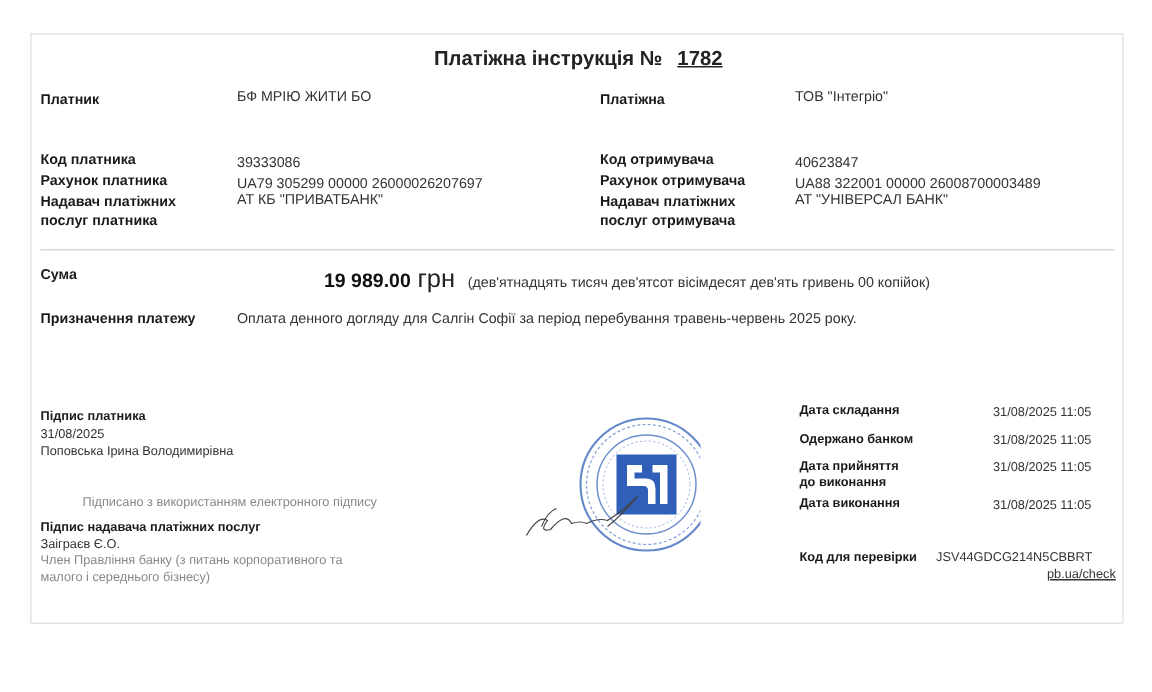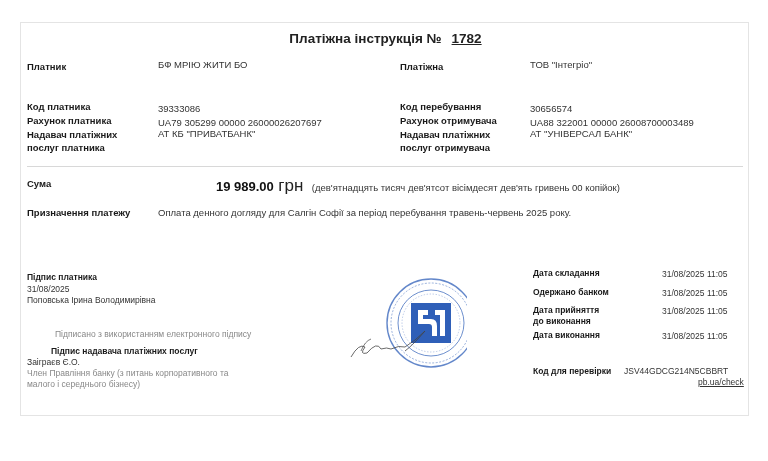--- a/index.html
+++ b/index.html
@@ -37,22 +37,22 @@
   <div class="abs val" style="left:137px; top:80px;">39333086</div>
   <div class="abs lbl" style="left:6px; top:92px;">Рахунок платника</div>
   <div class="abs val" style="left:137px; top:94px;">UA79 305299 00000 26000026207697</div>
   <div class="abs lbl" style="left:6px; top:106px;">Надавач платіжних</div>
   <div class="abs lbl" style="left:6px; top:119px;">послуг платника</div>
   <div class="abs val" style="left:137px; top:105px;">АТ КБ "ПРИВАТБАНК"</div>
 
   <div class="abs lbl" style="left:379px; top:38px;">Платіжна</div>
   <div class="abs val" style="left:509px; top:36px;">ТОВ "Інтегріо"</div>
 
-  <div class="abs lbl" style="left:379px; top:78px;">Код перебування</div>
-  <div class="abs val" style="left:509px; top:80px;">30656574</div>
+  <div class="abs lbl" style="left:379px; top:78px;">Код отримувача</div>
+  <div class="abs val" style="left:509px; top:80px;">40623847</div>
   <div class="abs lbl" style="left:379px; top:92px;">Рахунок отримувача</div>
   <div class="abs val" style="left:509px; top:94px;">UA88 322001 00000 26008700003489</div>
   <div class="abs lbl" style="left:379px; top:106px;">Надавач платіжних</div>
   <div class="abs lbl" style="left:379px; top:119px;">послуг отримувача</div>
   <div class="abs val" style="left:509px; top:105px;">АТ "УНІВЕРСАЛ БАНК"</div>
 
   <div class="divider"></div>
 
   <div class="abs lbl" style="left:6px; top:155px;">Сума</div>
   <div class="abs" style="left:195px; top:153px;">
@@ -61,21 +61,21 @@
     <span class="amount-words" style="margin-left:4px;">(дев'ятнадцять тисяч дев'ятсот вісімдесят дев'ять гривень 00 копійок)</span>
   </div>
 
   <div class="abs lbl" style="left:6px; top:184px;">Призначення платежу</div>
   <div class="abs val" style="left:137px; top:184px;">Оплата денного догляду для Салгін Софії за період перебування травень-червень 2025 року.</div>
 
   <div class="abs lbl small" style="left:6px; top:249px;">Підпис платника</div>
   <div class="abs val small" style="left:6px; top:261px;">31/08/2025</div>
   <div class="abs val small" style="left:6px; top:272px;">Поповська Ірина Володимирівна</div>
   <div class="abs small grey" style="left:6px; top:306px;padding-left:28px;">Підписано з використанням електронного підпису</div>
-  <div class="abs lbl small" style="left:6px; top:323px;margin-left:24px;">Підпис надавача платіжних послуг</div>
+  <div class="abs lbl small" style="left:6px; top:323px;">Підпис надавача платіжних послуг</div>
   <div class="abs val small" style="left:6px; top:334px;">Заіграєв Є.О.</div>
   <div class="abs small grey" style="left:6px; top:345px;">Член Правління банку (з питань корпоративного та</div>
   <div class="abs small grey" style="left:6px; top:356px;">малого і середнього бізнесу)</div>
 
   <svg class="stamp" width="120" height="100" viewBox="0 0 120 100">
     <circle cx="84" cy="50" r="44" fill="none" stroke="#2f5fb8" stroke-width="1.4" opacity="0.75"></circle>
     <circle cx="84" cy="50" r="40" fill="none" stroke="#2f5fb8" stroke-width="0.8" stroke-dasharray="2 1.5" opacity="0.6"></circle>
     <circle cx="84" cy="50" r="33" fill="none" stroke="#2f5fb8" stroke-width="1" opacity="0.7"></circle>
     <circle cx="84" cy="50" r="29" fill="none" stroke="#2f5fb8" stroke-width="0.6" stroke-dasharray="1.5 1.5" opacity="0.5"></circle>
     <rect x="64" y="30" width="40" height="40" fill="#2f5fb8"></rect>

